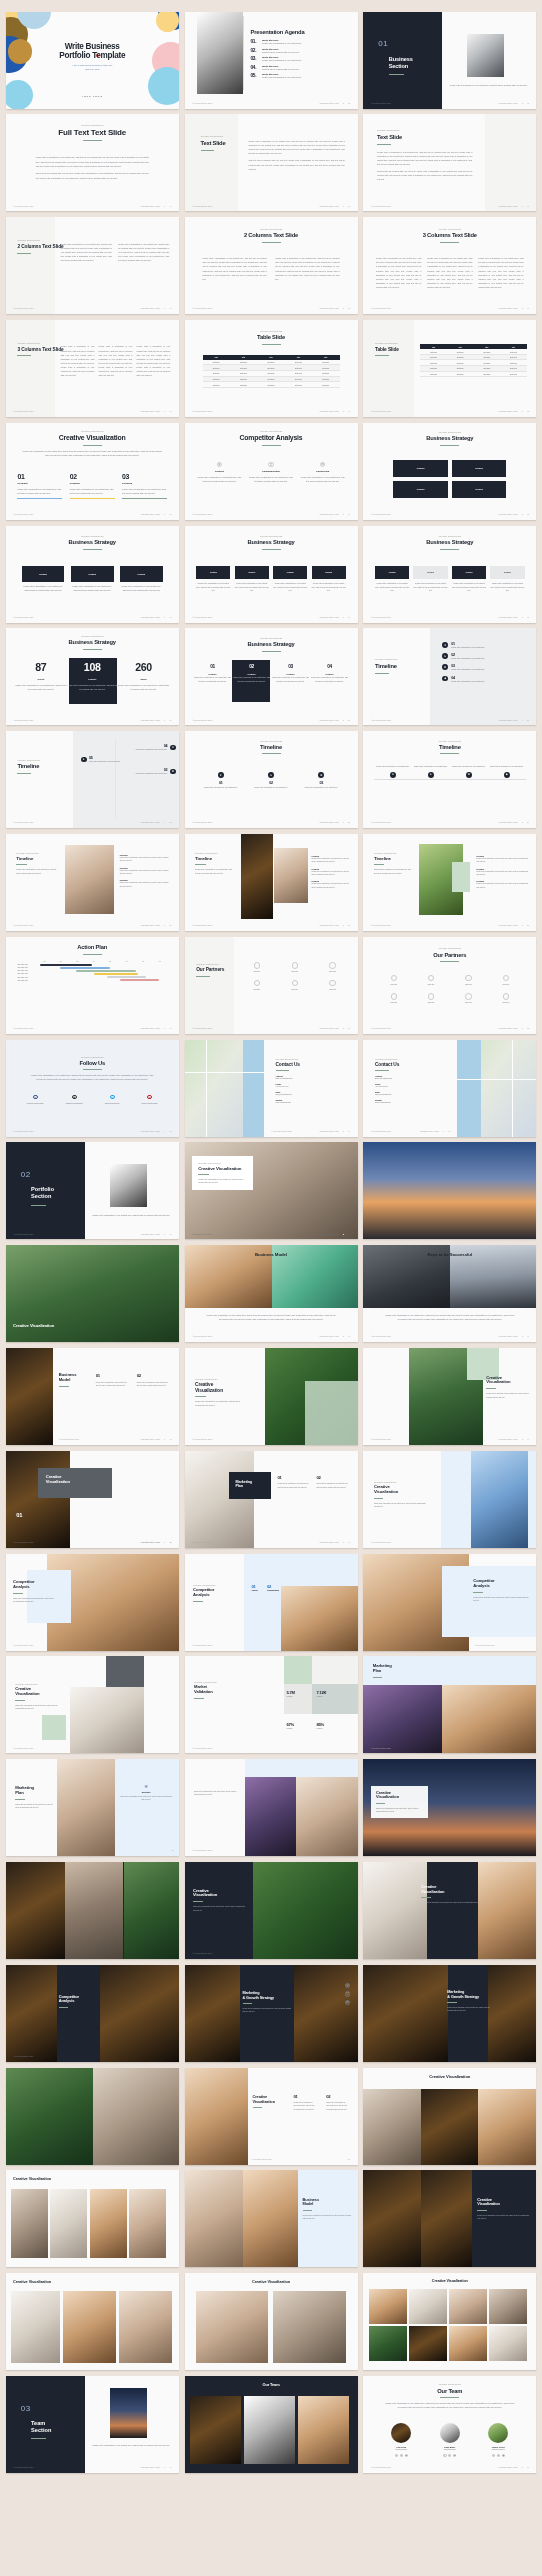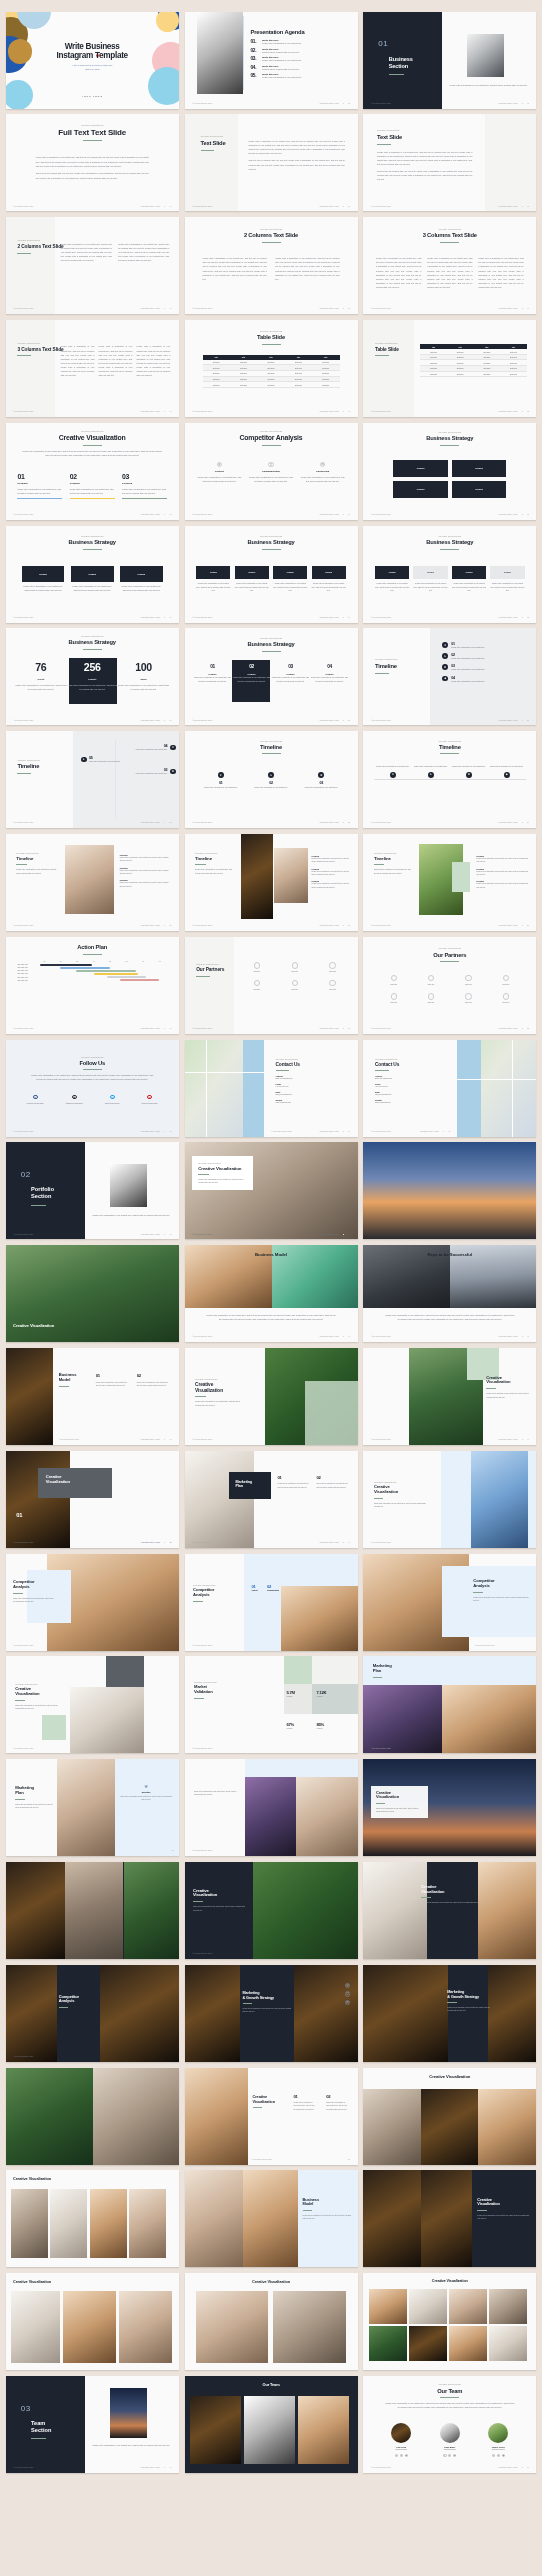--- a/index.html
+++ b/index.html
@@ -140,21 +140,21 @@
         <div class="blob" style="left:-15px;top:24.4px;width:37px;height:37px;background:#2059ad;"></div>
         <div class="blob" style="left:2.1px;top:27.5px;width:24.4px;height:24.4px;background:#c08f3e;"></div>
         <div class="blob" style="left:-3.2px;top:68px;width:30px;height:30px;background:#8ed3ea;"></div>
         <div class="blob" style="right:-9.5px;top:-11.7px;width:30px;height:30px;background:#2059ad;"></div>
         <div class="blob" style="right:0px;top:-3.2px;width:23px;height:23px;background:#fad583;"></div>
         <div class="blob" style="right:-10.6px;top:30px;width:37px;height:37px;background:#f6c3c6;"></div>
         <div class="blob" style="right:-7.4px;top:55px;width:38px;height:38px;background:#8ed3ea;"></div>
         <div class="blob" style="left:90px;top:42px;width:3.7px;height:3.7px;background:#e8483a;"></div>
         <div class="t1-title">
           <div class="l">Write Business</div>
-          <div class="l">Instagram Template</div>
+          <div class="l">Portfolio Template</div>
           <div class="t1-sub">Enter a slide subtitle or author's name here</div>
           <div class="t1-sub" style="margin-top:0">Month 00, 0000</div>
         </div>
         <div class="logo" style="position:absolute;left:0;right:0;bottom:11.7px;">YOUR LOGO</div>
       </div>
     </div>
 
     <div class="slide">
       <div class="inner">
         <div class="img ph-mono" style="position:absolute;left:12.7px;top:0;width:46px;height:82px;"></div>
@@ -709,31 +709,31 @@
     <div class="slide">
       <div class="inner">
         <div style="position:absolute;left:16px;right:16px;top:6.4px;">
           <div class="eyebrow">Minimal presentation</div>
           <div class="h2" style="margin-top:1.1px">Business Strategy</div>
           <div class="rule"></div>
         </div>
         <div class="panel-dark" style="position:absolute;left:63px;top:30px;width:48px;height:46px;"></div>
         <div style="position:absolute;left:9.5px;right:9.5px;top:33px;display:flex;text-align:center;">
           <div style="flex:1">
-            <div class="num lg">76</div>
+            <div class="num lg">87</div>
             <div class="kw" style="margin-top:4.8px">Client</div>
             <div class="body" style="margin-top:2.1px">Please enter a description of your content here. This text can be replaced with your own text.</div>
           </div>
           <div style="flex:1">
-            <div class="num lg w">256</div>
+            <div class="num lg w">108</div>
             <div class="kw" style="margin-top:4.8px;color:#fff">Project</div>
             <div class="body" style="margin-top:2.1px;color:#c3c8d0">Please enter a description of your content here. This text can be replaced with your own text.</div>
           </div>
           <div style="flex:1">
-            <div class="num lg">100</div>
+            <div class="num lg">260</div>
             <div class="kw" style="margin-top:4.8px">Sales</div>
             <div class="body" style="margin-top:2.1px">Please enter a description of your content here. This text can be replaced with your own text.</div>
           </div>
         </div>
         <div class="foot">
           <span>© Copyright Company Name</span>
           <span class="r">
               <span>Presentation Name Header</span>
               <span class="pg">19</span>
             </span>

